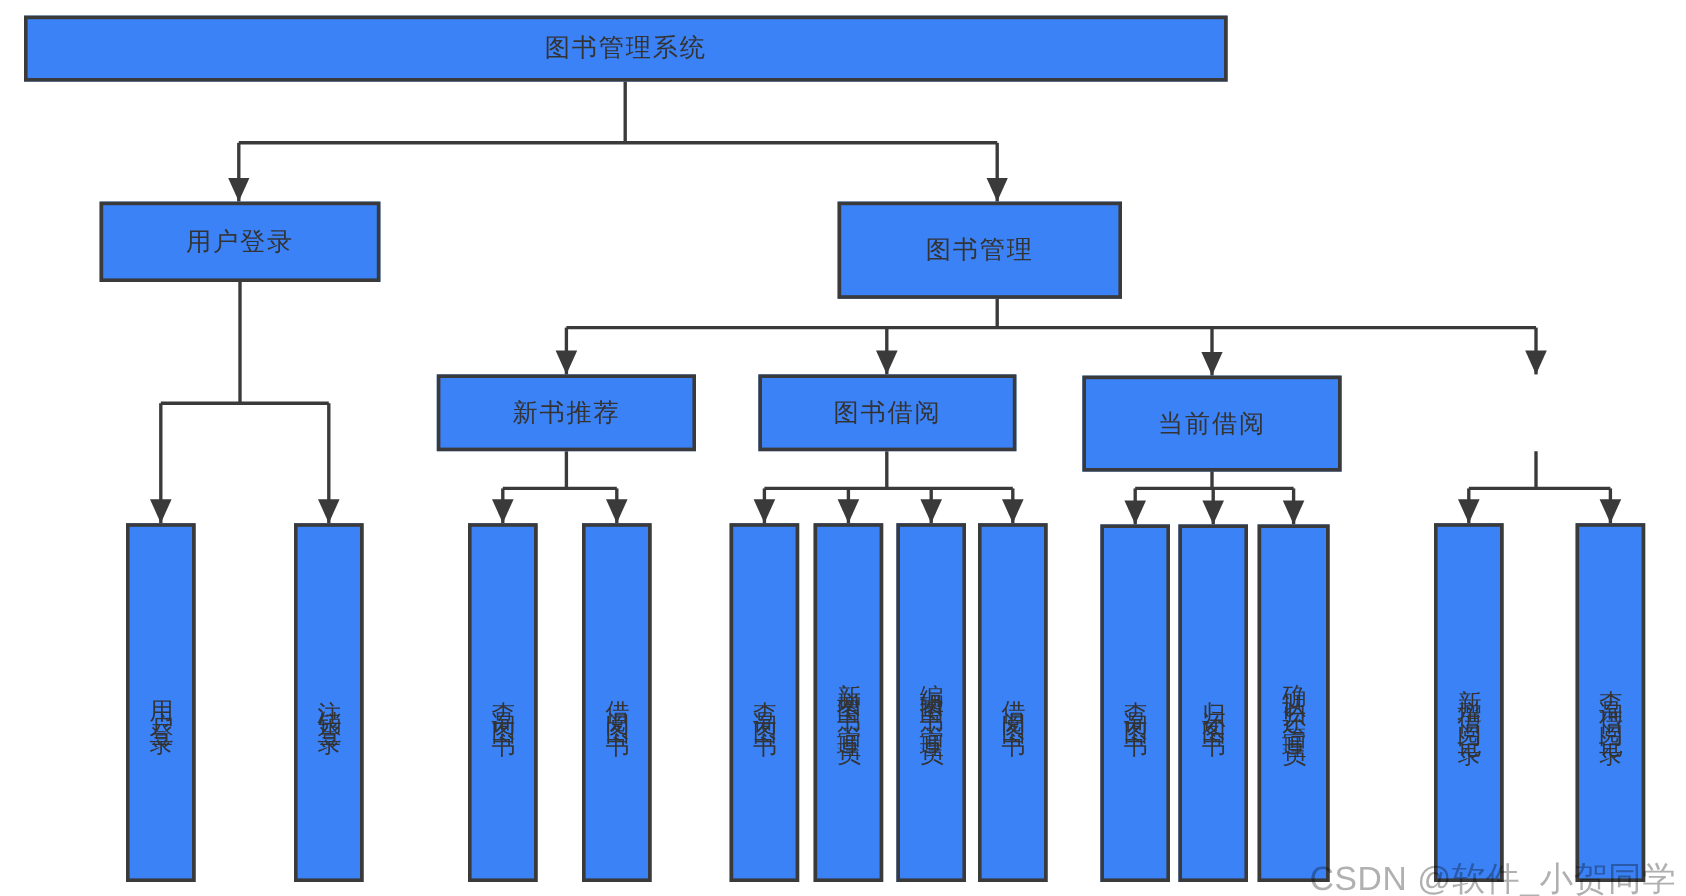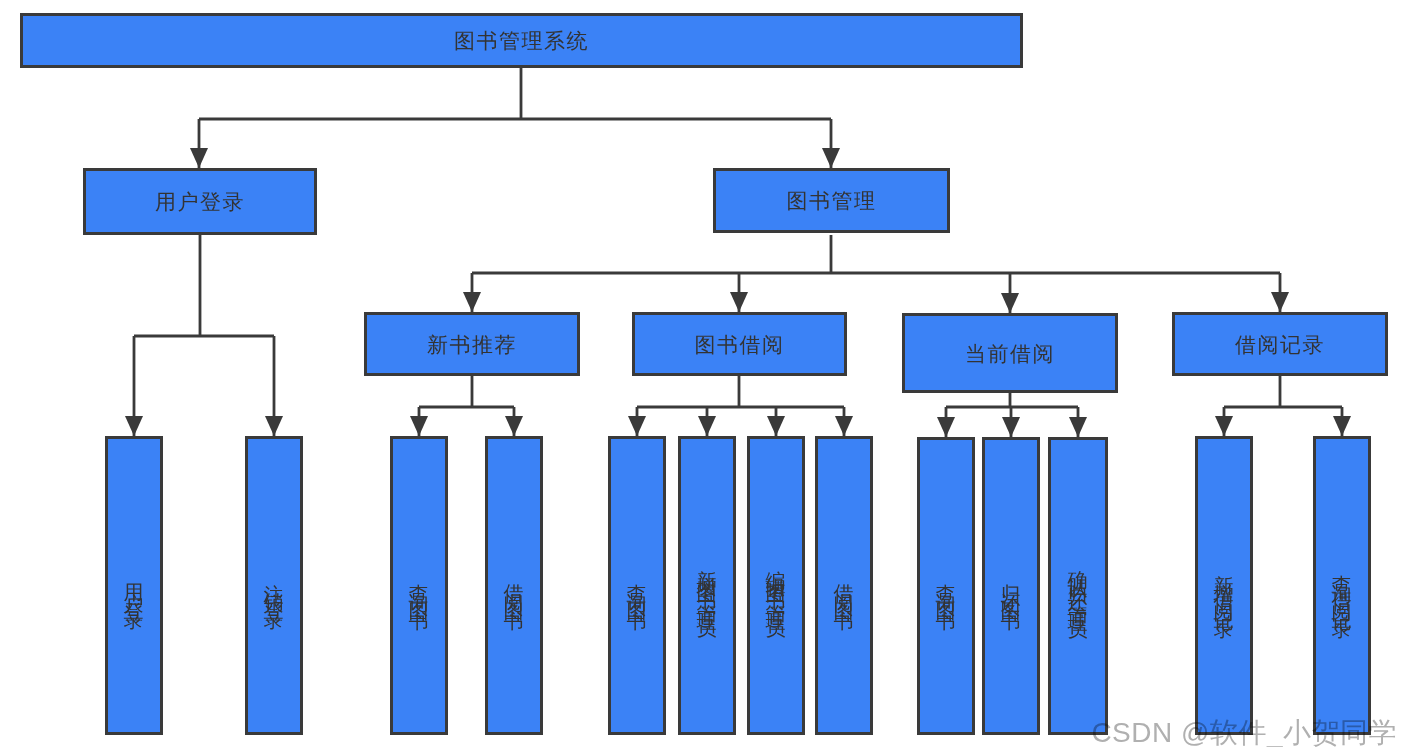--- a/index.html
+++ b/index.html
@@ -110,35 +110,32 @@
     <path class="ln" marker-end="url(#ah)" d="M1342,407 V436"></path>
   </svg>
 
   <div class="box h" style="left:20px;top:13px;width:1003px;height:55px">
     <span class="lbl">图书管理系统</span>
   </div>
 
   <div class="box h" style="left:83px;top:168px;width:234px;height:67px">
     <span class="lbl">用户登录</span>
   </div>
-  <div class="box h" style="left:713px;top:168px;width:237px;height:65px">
+  <div class="box h" style="left:698px;top:168px;width:237px;height:81px">
     <span class="lbl">图书管理</span>
   </div>
 
   <div class="box h" style="left:632px;top:312px;width:215px;height:64px">
     <span class="lbl">图书借阅</span>
   </div>
   <div class="box h" style="left:364px;top:312px;width:216px;height:64px">
     <span class="lbl">新书推荐</span>
   </div>
   <div class="box h" style="left:902px;top:313px;width:216px;height:80px">
     <span class="lbl">当前借阅</span>
-  </div>
-  <div class="box h" style="left:1172px;top:312px;width:216px;height:64px">
-    <span class="lbl">借阅记录</span>
   </div>
 
   <div class="box v" style="left:105px;top:436px;width:58px;height:299px">
     <span class="lbl">用户登录</span>
   </div>
   <div class="box v" style="left:245px;top:436px;width:58px;height:299px">
     <span class="lbl">注销登录</span>
   </div>
 
   <div class="box v" style="left:390px;top:436px;width:58px;height:299px">

